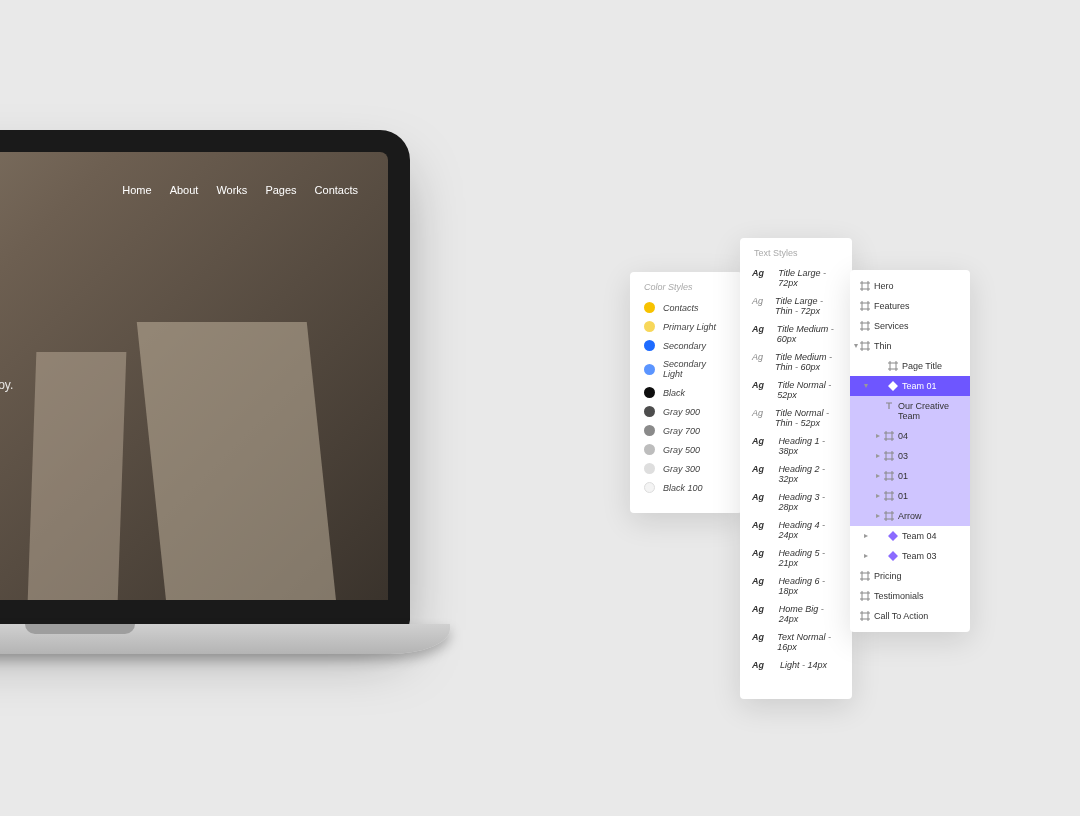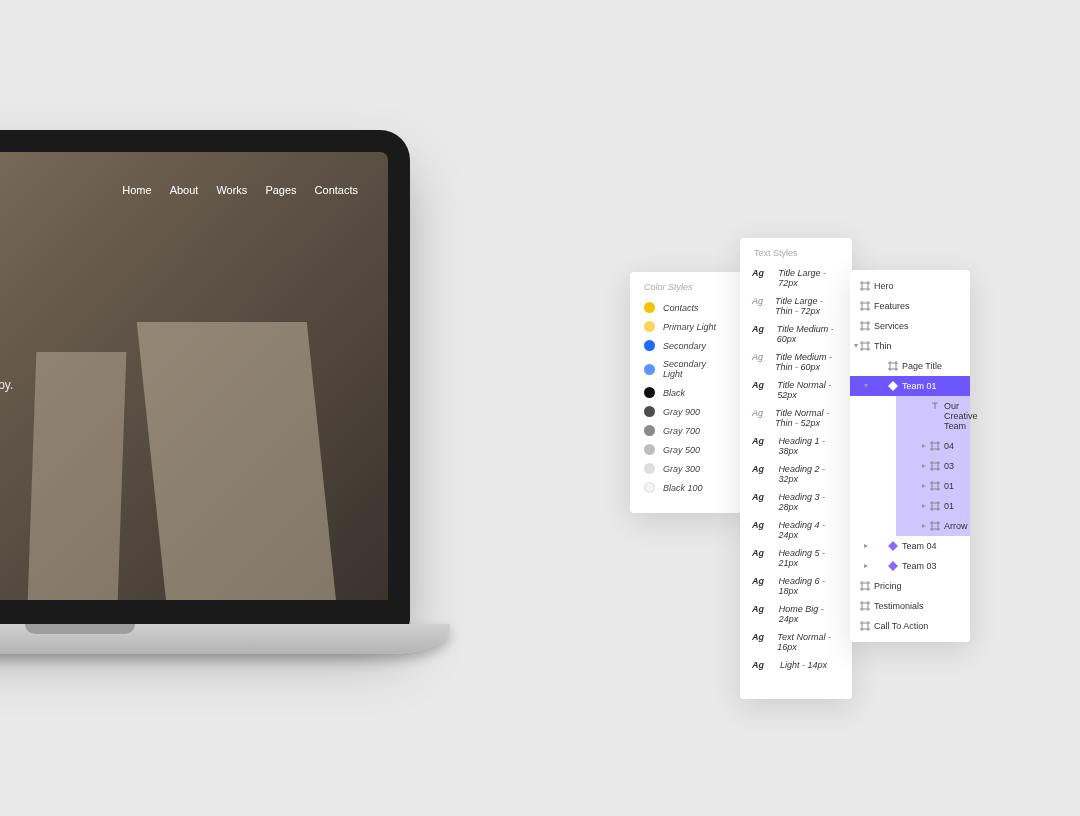--- a/index.html
+++ b/index.html
@@ -162,21 +162,20 @@
     color:#999;
   }
   .layer-row.indent1 .caret{ left:14px;}
   .layer-row.indent2 .caret{ left:26px;}
   .layer-row.selected{
     background:#6e56ff;
     color:#fff;
   }
   .layer-row.highlight{
     background:#cfc5ff;
-    margin-left:46px;
   }
   .icon{
     width:10px;height:10px;
     display:inline-flex;
     align-items:center;justify-content:center;
     font-size:9px;
     color:inherit;
   }
   svg{ display:block; }
 </style>

